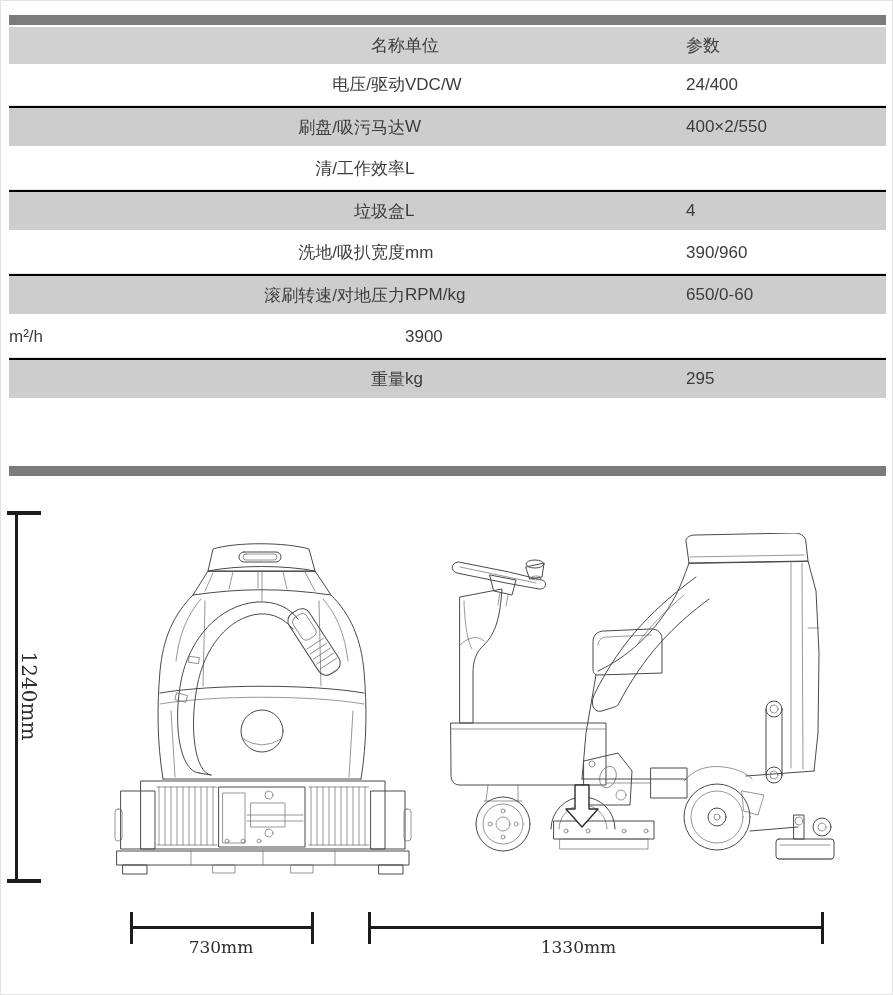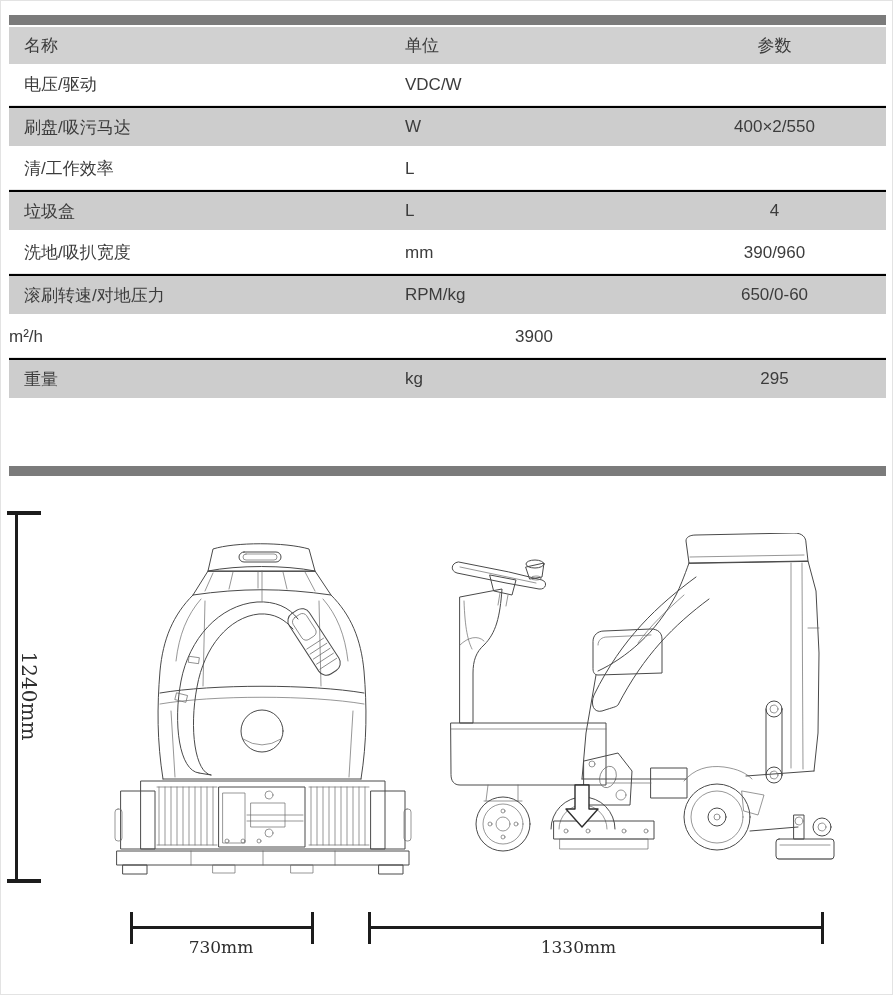--- a/index.html
+++ b/index.html
@@ -8,23 +8,23 @@
     font-family:"Liberation Sans","DejaVu Sans",sans-serif;
     overflow:hidden;border:1px solid #e3e3e3;box-sizing:border-box;
   }
   .bar{position:absolute;left:8px;width:877px;height:10px;background:#7b7b7b;}
   .bar.top{top:14px;}
   .bar.bottom{top:465px;}
 
   .spec-table{position:absolute;left:8px;top:26px;width:877px;}
   .trow{display:grid;grid-template-columns:396px 281px 1fr;align-items:center;
         font-size:17px;color:#3c3c3c;box-sizing:border-box;}
-  .trow .c1{padding-left:15px;}
+  .trow .c1{padding-left:15px;text-align:right;}
   .trow .c2{}
-  .trow .c3{text-align:center;padding-right:23px;}
+  .trow .c3{text-align:left;padding-right:23px;}
   .thead{height:37px;background:#d1d1d1;}
   .trow.data{height:42px;background:#ffffff;border-bottom:1px solid #e6e6e6;}
   .trow.data.alt{background:#cdcdcd;border-top:2px solid #000000;border-bottom:2px solid #ffffff;}
 
   
   .dim-line{position:absolute;background:#1c1c1c;}
   .dim-label{position:absolute;font-family:"DejaVu Serif","Liberation Serif",serif;
              font-size:17px;color:#2e2e2e;text-align:center;}
   .dim-label.vertical{transform:rotate(90deg);}
 
@@ -41,20 +41,21 @@
 <div class="spec-table">
   <div class="trow thead">
     <div class="c1">名称</div>
     <div class="c2">单位</div>
     <div class="c3">参数</div>
   </div>
 
   <div class="trow data">
     <div class="c1">电压/驱动</div>
     <div class="c2">VDC/W</div>
+    <div class="c3">24/400</div>
   </div>
   <div class="trow data alt">
     <div class="c1">刷盘/吸污马达</div>
     <div class="c2">W</div>
     <div class="c3">400×2/550</div>
   </div>
   <div class="trow data">
     <div class="c1">清/工作效率</div>
     <div class="c2">L</div>
   </div>

